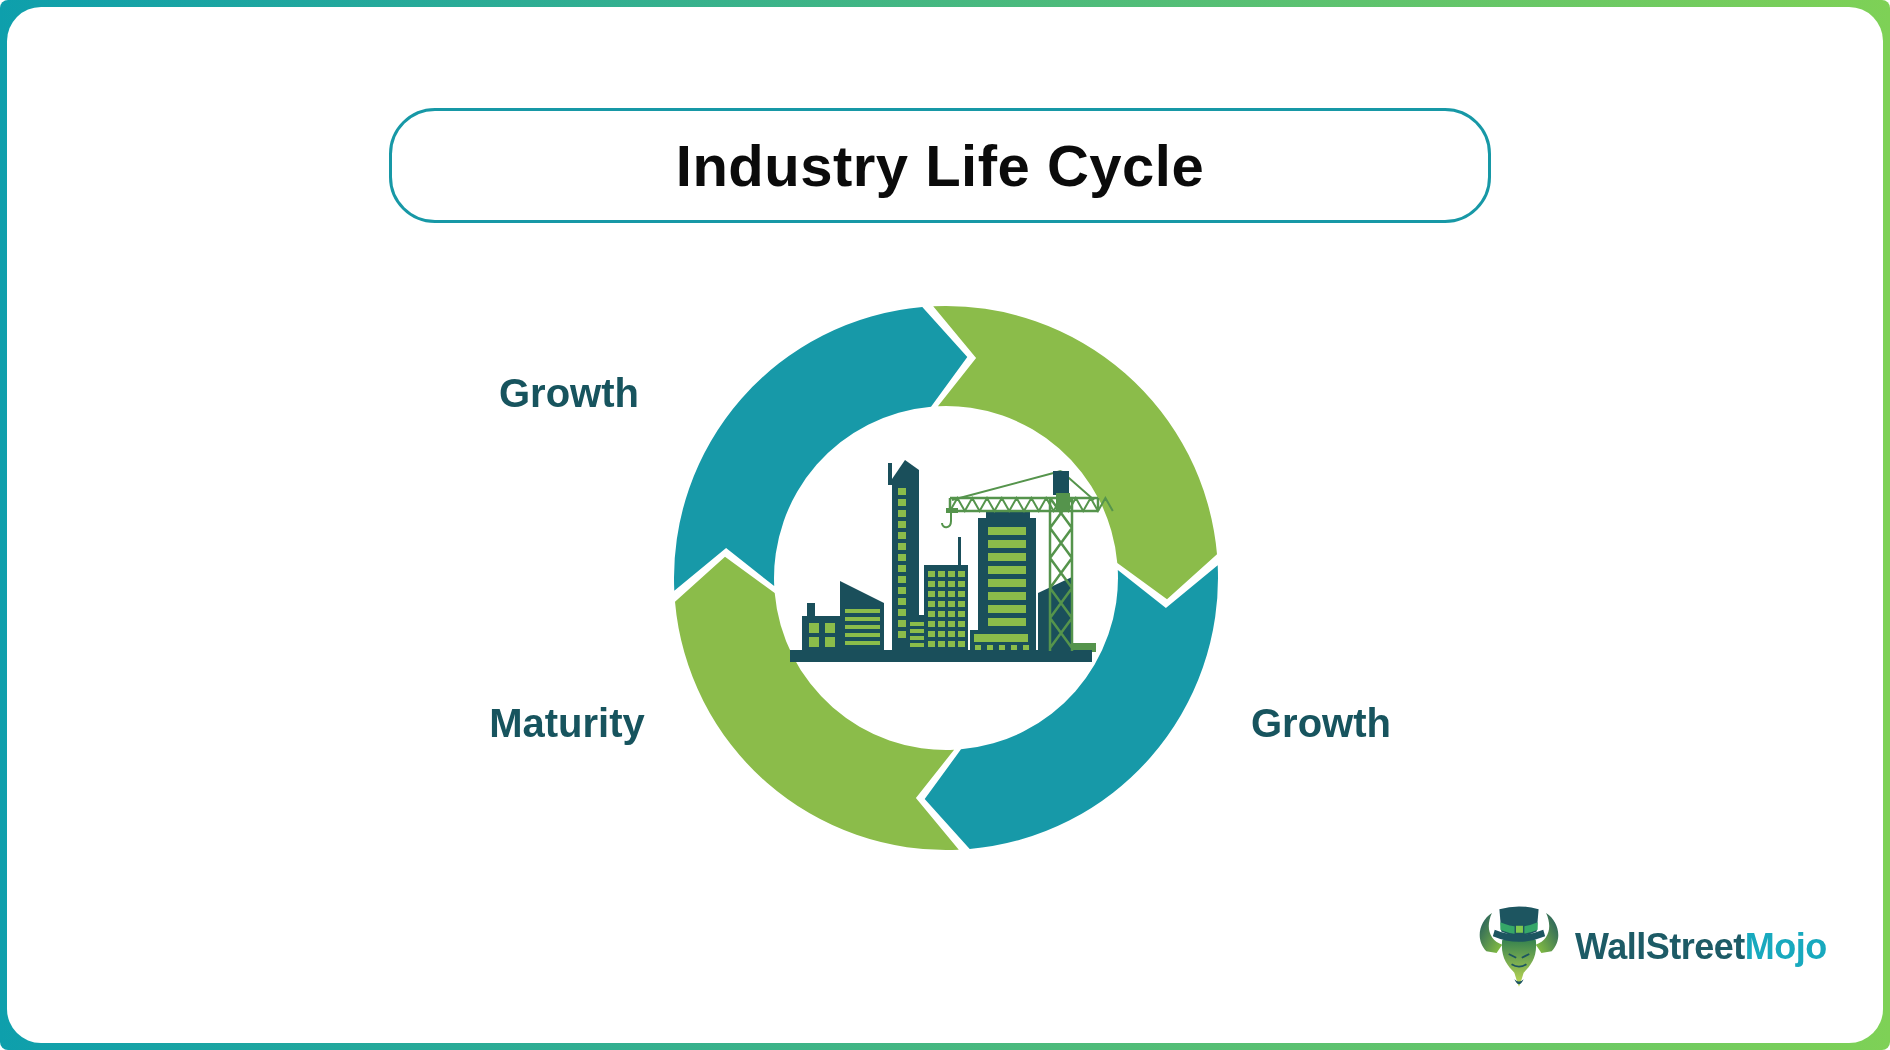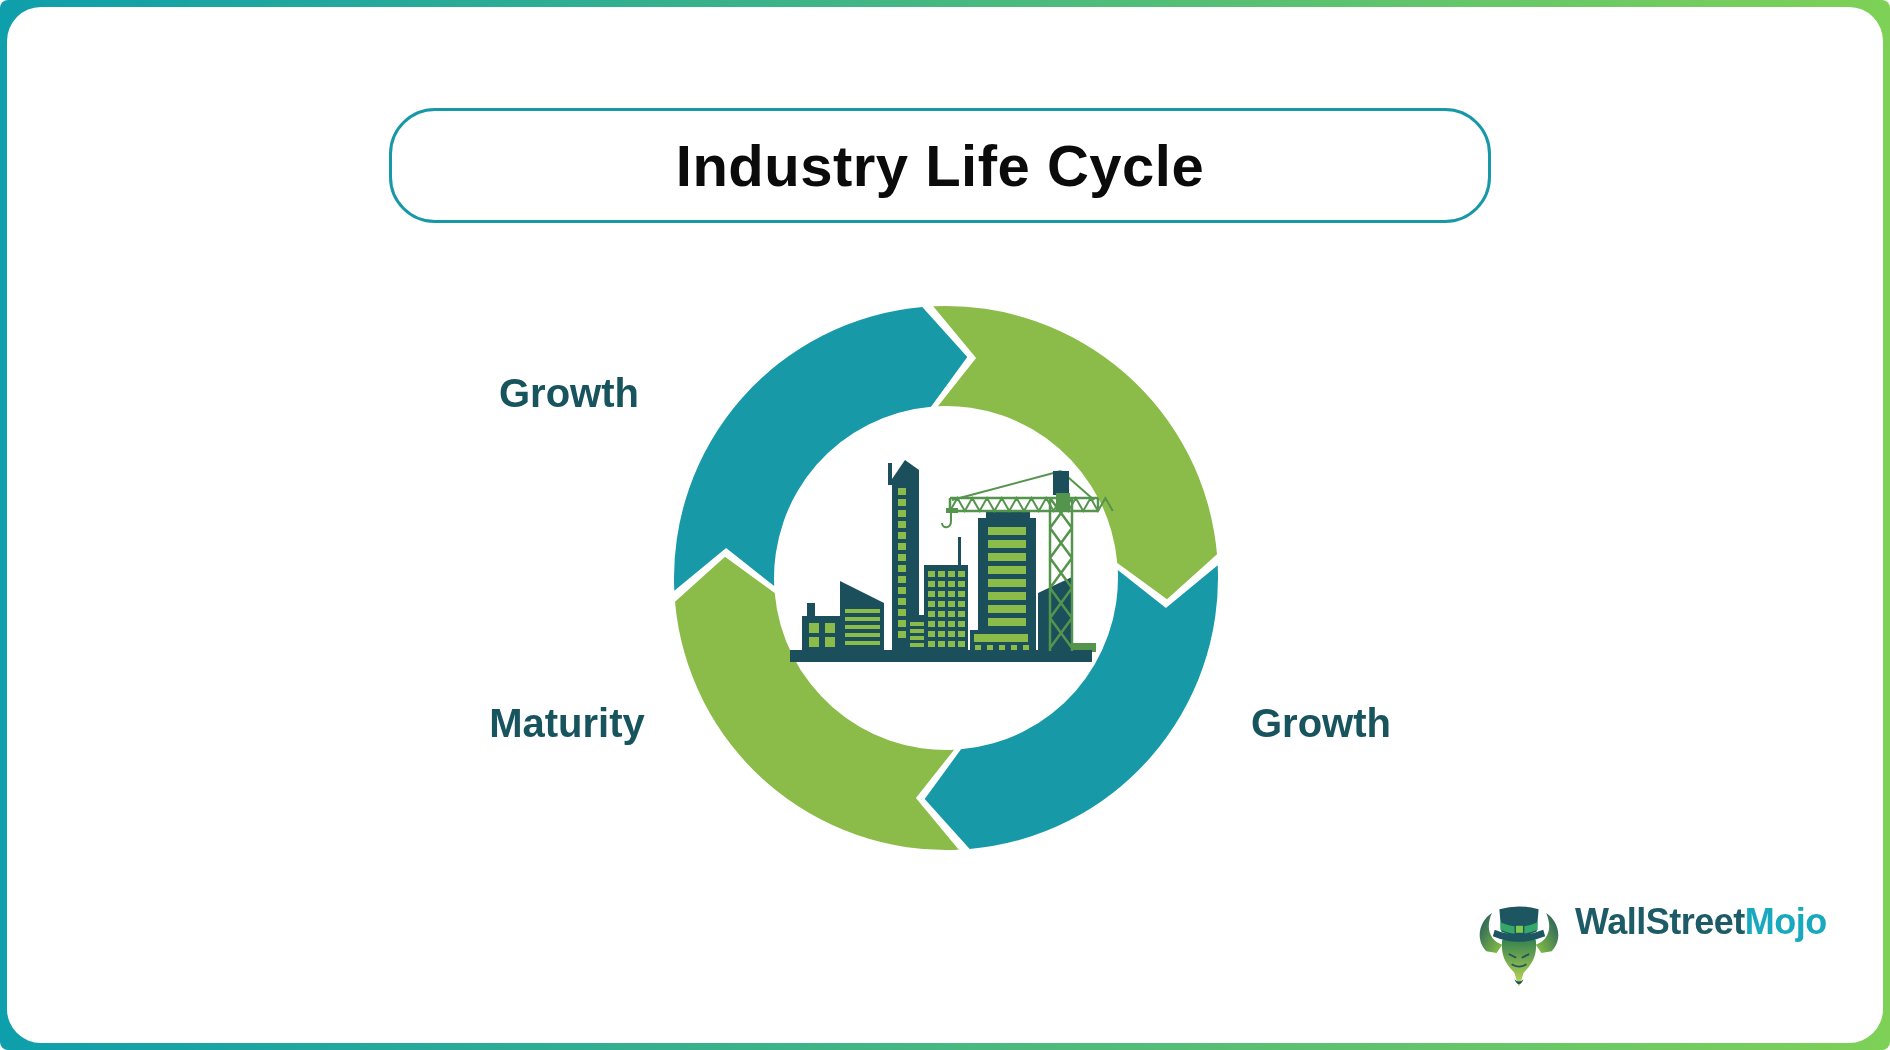--- a/index.html
+++ b/index.html
@@ -30,21 +30,21 @@
   }
   .diagram-svg{position:absolute;left:0;top:0;width:1890px;height:1050px;}
   .stage-label{
     position:absolute;
     transform:translate(-50%,-50%);
     font-size:40px;font-weight:700;color:var(--label-ink,#17545E);
     white-space:nowrap;
   }
   .logo{
     position:absolute;left:1477px;top:901px;
-    display:flex;gap:14px;
+    display:flex;align-items:center;gap:14px;
   }
   .logo-text{font-size:36px;font-weight:700;letter-spacing:-0.5px;white-space:nowrap;}
   .logo-text .primary{color:var(--logo-primary-color,#1D5B66);}
   .logo-text .accent{color:var(--logo-accent-color,#18A9BE);}
 </style>
 </head>
 <body>
 
 <div class="frame">
   <div class="canvas"></div>

